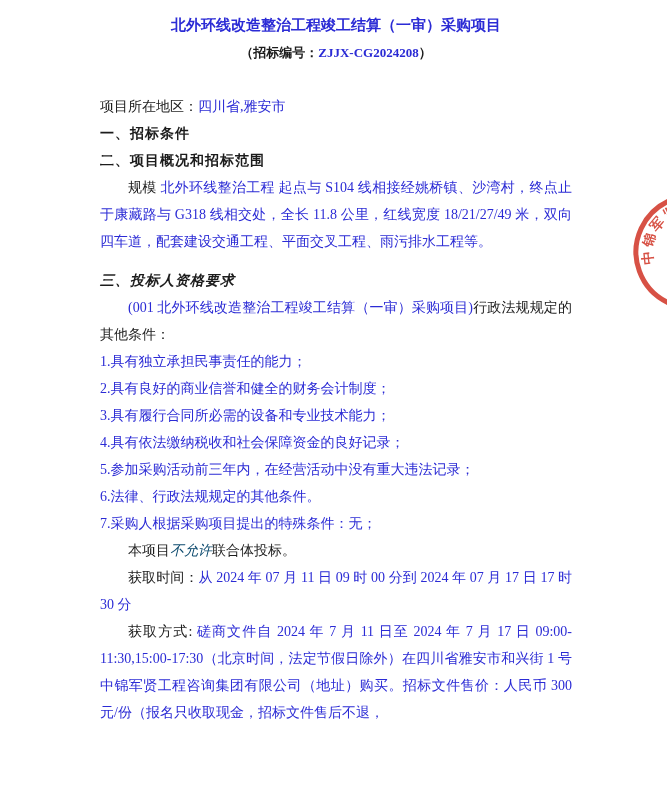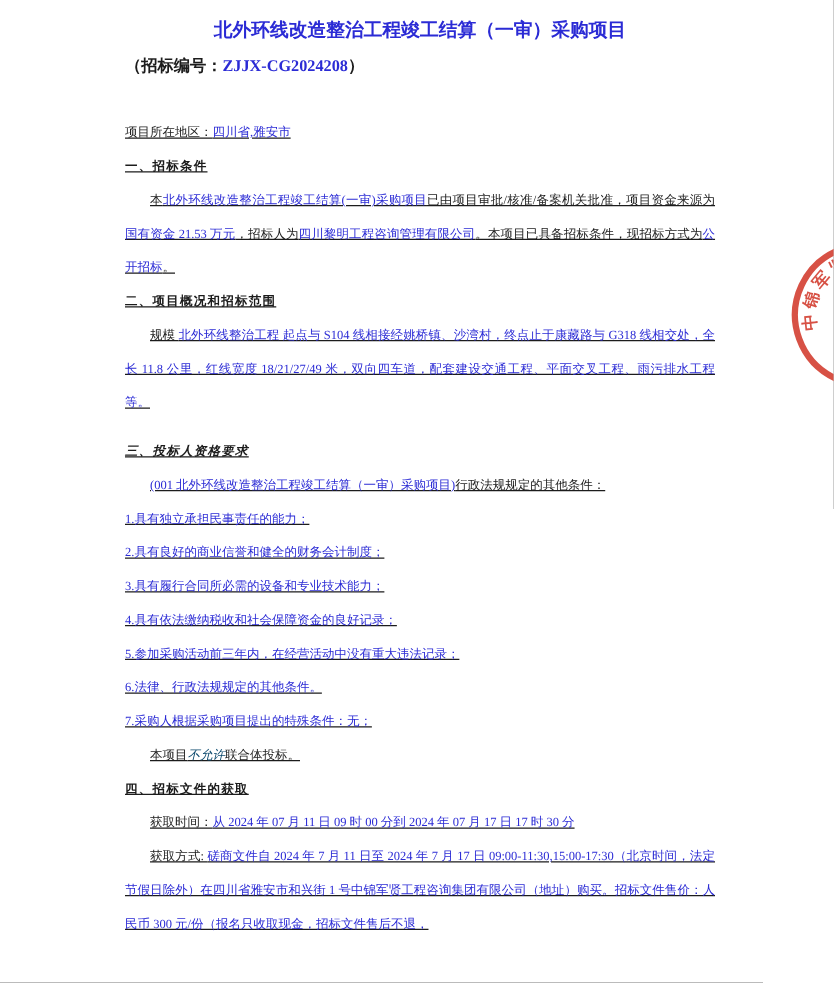--- a/index.html
+++ b/index.html
@@ -18,33 +18,32 @@
   }
   .doc-title{
     text-align:center;
     font-size:15px;
     font-weight:bold;
     line-height:22px;
     color:#2b2bd5;
     margin-bottom:6px;
   }
   .doc-subtitle{
-    text-align:left;
+    text-align:center;
     font-size:13px;
     font-weight:bold;
     line-height:22px;
     color:#1c1c1c;
   }
   .doc-subtitle .code{color:#2b2bd5;}
   #doc-body{margin-top:29px;}
   #doc-body > div{
-    font-size:10px;
+    font-size:14px;
     line-height:27px;
     color:#1c1c1c;
-    text-decoration:underline;
   }
   .para{text-align:justify;}
   .ind{text-indent:2em;}
   .heading{
     font-family:"Liberation Sans","DejaVu Sans",sans-serif;
     font-weight:bold;
     font-size:13.5px;
     color:#0d0d0d;
     letter-spacing:1px;
   }
@@ -65,34 +64,32 @@
 
 <div id="page">
   <div id="content">
     <div class="doc-title">北外环线改造整治工程竣工结算（一审）采购项目</div>
     <div class="doc-subtitle">
       <span>（招标编号：</span><span class="code">ZJJX-CG2024208</span><span>）</span>
     </div>
     <div id="doc-body">
         <div class="para"><span class="run-k">项目所在地区：</span><span class="run-b">四川省,雅安市</span></div>
         <div class="heading">一、招标条件</div>
-        <div class="para ind"><span class="run-k">本</span><span class="run-b">北外环线改造整治工程竣工结算(一审)采购项目</span><span class="run-k">已由项目审批/核准/备案机关批准，项目资金来源为</span><span class="run-b">国有资金 21.53 万元</span><span class="run-k">，招标人为</span><span class="run-b">四川黎明工程咨询管理有限公司</span><span class="run-k">。本项目已具备招标条件，现招标方式为</span><span class="run-b">公开招标</span><span class="run-k">。</span></div>
         <div class="heading">二、项目概况和招标范围</div>
         <div class="para ind"><span class="run-k">规模 </span><span class="run-b">北外环线整治工程 起点与 S104 线相接经姚桥镇、沙湾村，终点止于康藏路与 G318 线相交处，全长 11.8 公里，红线宽度 18/21/27/49 米，双向四车道，配套建设交通工程、平面交叉工程、雨污排水工程等。</span></div>
         <div class="heading it">三、投标人资格要求</div>
         <div class="para ind"><span class="run-b">(001 北外环线改造整治工程竣工结算（一审）采购项目)</span><span class="run-k">行政法规规定的其他条件：</span></div>
         <div class="para"><span class="run-b">1.具有独立承担民事责任的能力；</span></div>
         <div class="para"><span class="run-b">2.具有良好的商业信誉和健全的财务会计制度；</span></div>
         <div class="para"><span class="run-b">3.具有履行合同所必需的设备和专业技术能力；</span></div>
         <div class="para"><span class="run-b">4.具有依法缴纳税收和社会保障资金的良好记录；</span></div>
         <div class="para"><span class="run-b">5.参加采购活动前三年内，在经营活动中没有重大违法记录；</span></div>
         <div class="para"><span class="run-b">6.法律、行政法规规定的其他条件。</span></div>
         <div class="para"><span class="run-b">7.采购人根据采购项目提出的特殊条件：无；</span></div>
         <div class="para ind"><span class="run-k">本项目</span><span class="run-bi">不允许</span><span class="run-k">联合体投标。</span></div>
-        <div class="heading">四、招标文件的获取</div>
         <div class="para ind"><span class="run-k">获取时间：</span><span class="run-b">从 2024 年 07 月 11 日 09 时 00 分到 2024 年 07 月 17 日 17 时 30 分</span></div>
         <div class="para ind"><span class="run-k">获取方式: </span><span class="run-b">磋商文件自 2024 年 7 月 11 日至 2024 年 7 月 17 日 09:00-11:30,15:00-17:30（北京时间，法定节假日除外）在四川省雅安市和兴街 1 号中锦军贤工程咨询集团有限公司（地址）购买。招标文件售价：人民币 300 元/份（报名只收取现金，招标文件售后不退，</span></div>
       </div>
   </div>
 
   <svg id="stamp" viewBox="0 0 180 180" xmlns="http://www.w3.org/2000/svg">
     <g transform="rotate(-20 80 90)">
       <circle cx="80" cy="90" r="56" fill="none" stroke="#d23a2c" stroke-width="5"></circle>
       <path id="sealArc" d="M 80 90 m -40 0 a 40 40 0 1 1 80 0 a 40 40 0 1 1 -80 0" fill="none"></path>
       <text font-size="13.5" fill="#d23a2c" letter-spacing="2.5" font-family="Liberation Sans, sans-serif" font-weight="bold">

